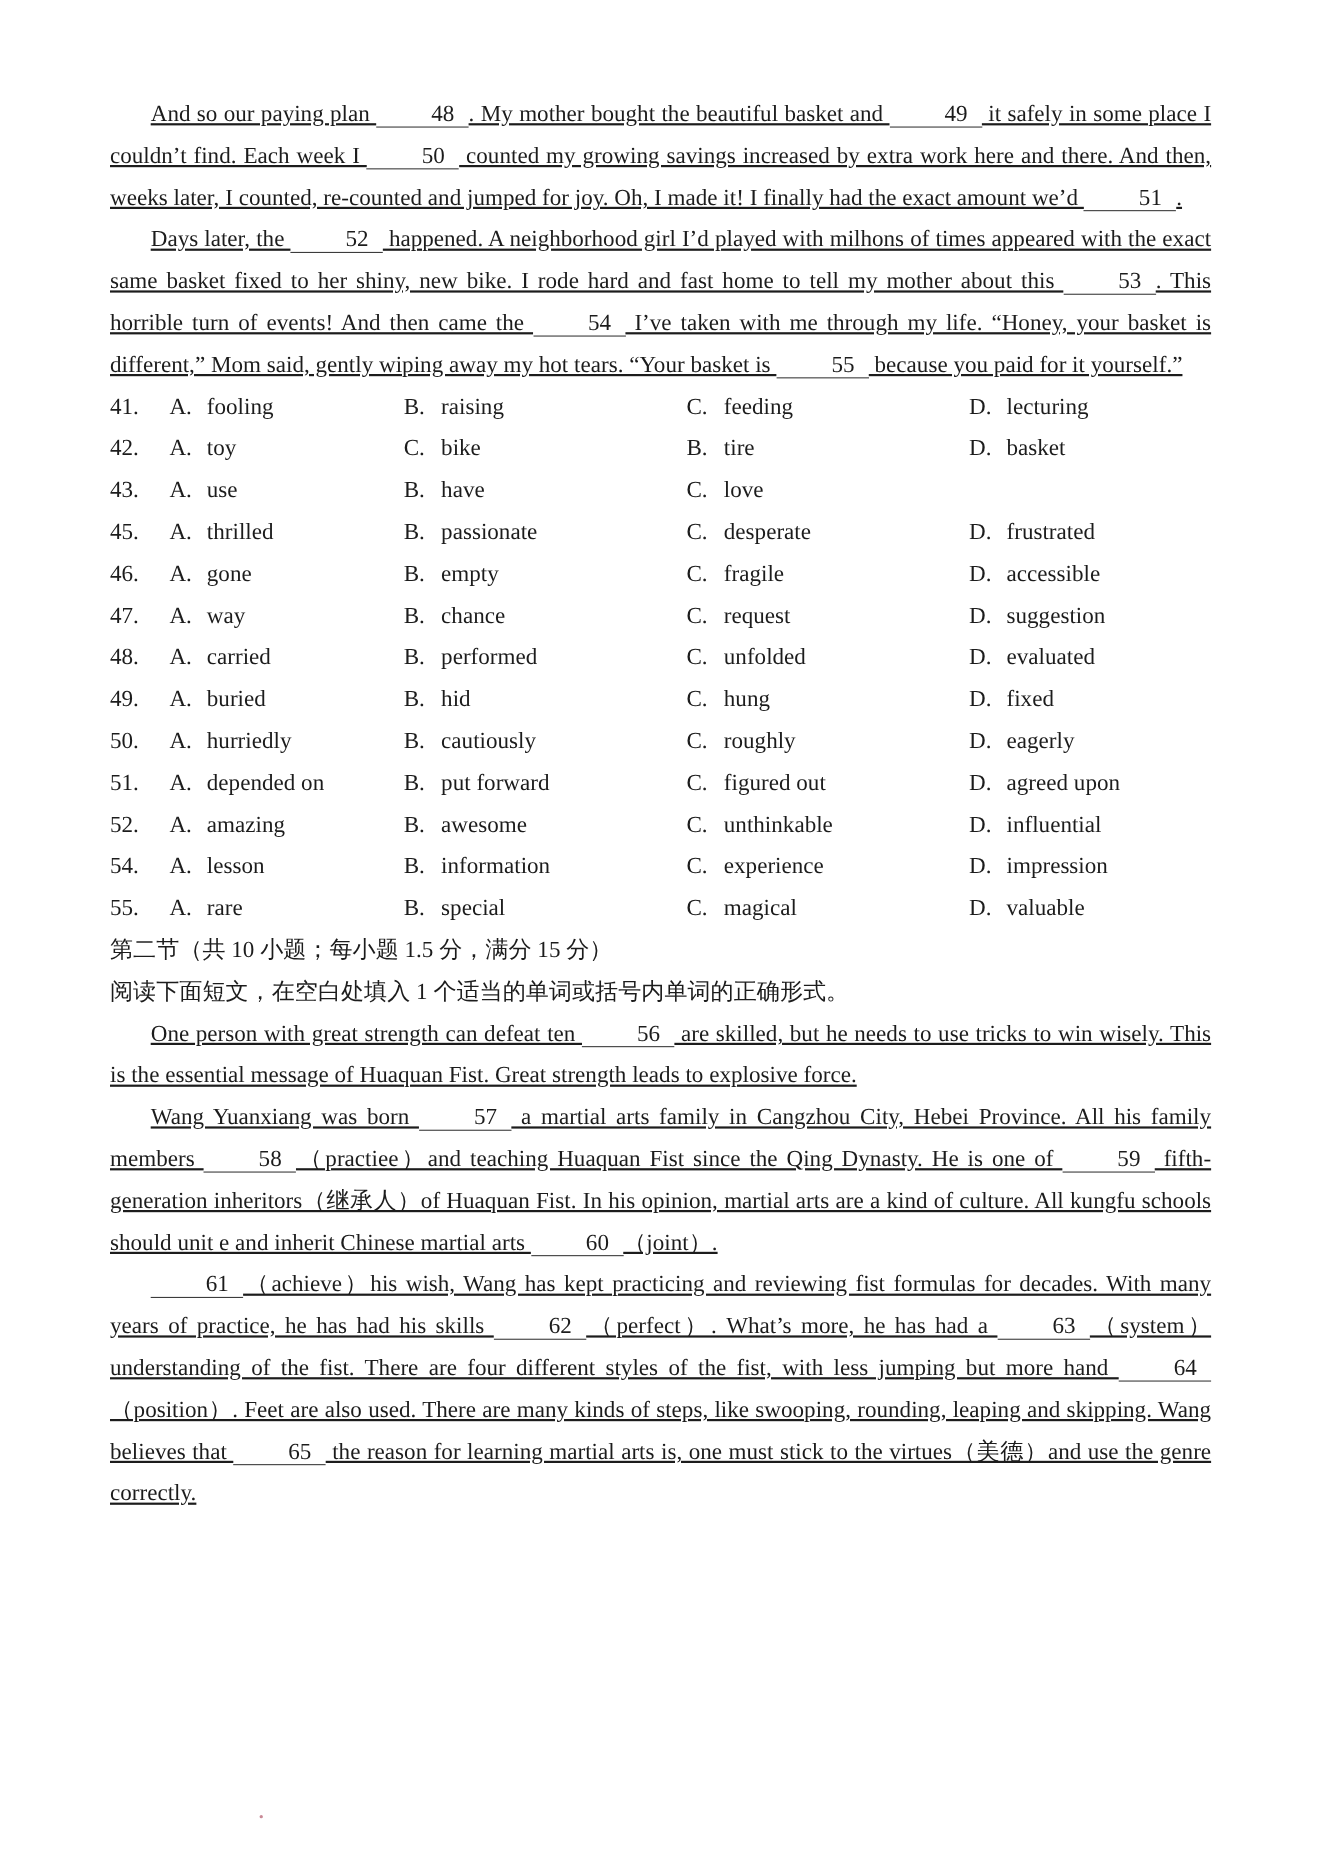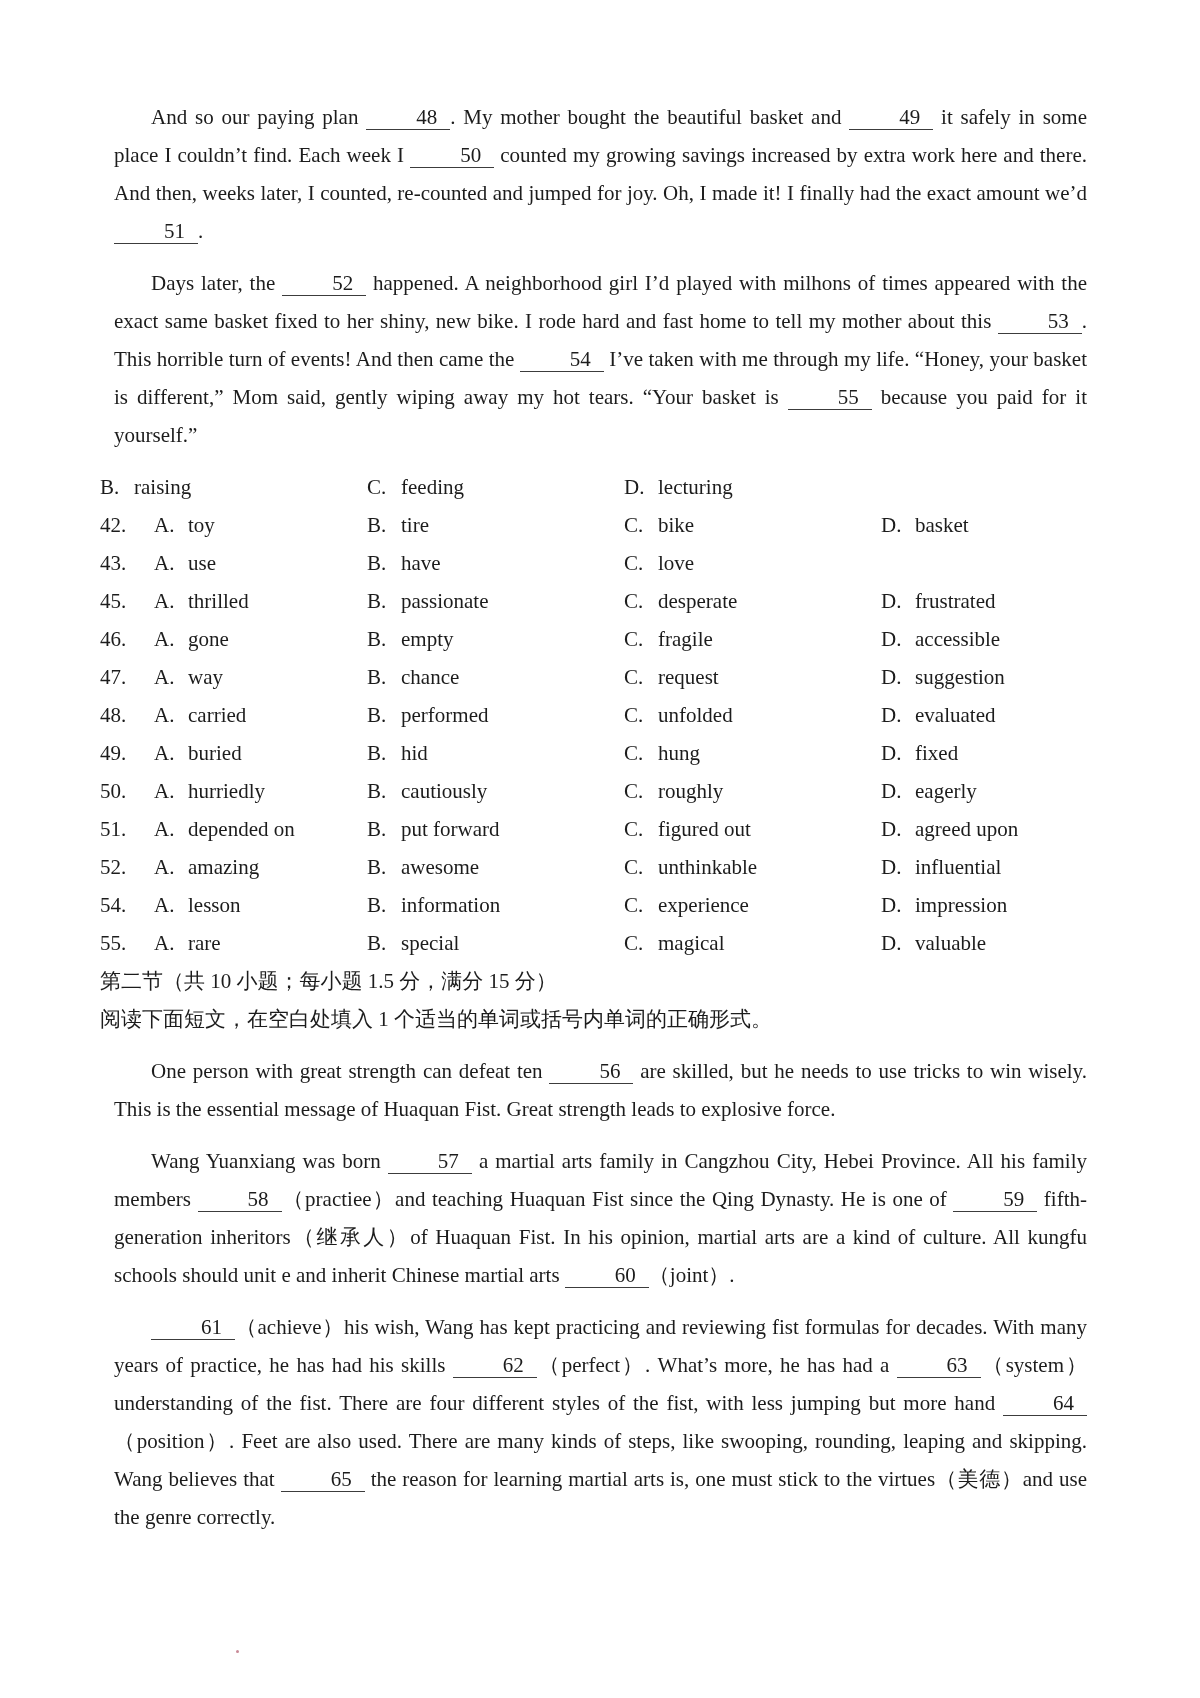--- a/index.html
+++ b/index.html
@@ -7,24 +7,25 @@
   body {
     width: 1200px; height: 1698px;
     background: #ffffff;
     font-family: "Liberation Serif", "DejaVu Serif", serif;
     font-size: 21px;
     color: #1c1c1c;
   }
   .page { position: relative; width: 1200px; height: 1698px; overflow: hidden; background: #ffffff; }
   .content { position: absolute; left: 100px; top: 84px; width: 1001px; }
   p.passage {
-    margin: 14px;
+    margin: 0;
     text-align: justify;
     text-indent: 37px;
     line-height: 38px;
+    text-decoration: underline;
   }
   .blank {
     display: inline-block;
     min-width: 84px;
     text-align: center;
     border-bottom: 1.4px solid #3c3c3c;
     line-height: 23px;
   }
   .mcq-row {
     display: grid;
@@ -45,28 +46,29 @@
 <body>
 
 <div class="page">
   <div class="content">
     <div id="cloze-paragraphs">
         <p class="passage">And so our paying plan <span class="blank">48</span>. My mother bought the beautiful basket and <span class="blank">49</span> it safely in some place I couldn’t find. Each week I <span class="blank">50</span> counted my growing savings increased by extra work here and there. And then, weeks later, I counted, re-counted and jumped for joy. Oh, I made it! I finally had the exact amount we’d <span class="blank">51</span>.</p>
         <p class="passage">Days later, the <span class="blank">52</span> happened. A neighborhood girl I’d played with milhons of times appeared with the exact same basket fixed to her shiny, new bike. I rode hard and fast home to tell my mother about this <span class="blank">53</span>. This horrible turn of events! And then came the <span class="blank">54</span> I’ve taken with me through my life. “Honey, your basket is different,” Mom said, gently wiping away my hot tears. “Your basket is <span class="blank">55</span> because you paid for it yourself.”</p>
       </div>
     <div id="mcq-block">
         <div class="mcq-row">
+          <div class="mcq-cell"><span class="qnum">41.</span><span class="optlab">A.</span><span>fooling</span></div>
           <div class="mcq-cell"><span class="optlab">B.</span><span>raising</span></div>
           <div class="mcq-cell"><span class="optlab">C.</span><span>feeding</span></div>
           <div class="mcq-cell"><span class="optlab">D.</span><span>lecturing</span></div>
         </div>
         <div class="mcq-row">
           <div class="mcq-cell"><span class="qnum">42.</span><span class="optlab">A.</span><span>toy</span></div>
+          <div class="mcq-cell"><span class="optlab">C.</span><span>bike</span></div>
           <div class="mcq-cell"><span class="optlab">B.</span><span>tire</span></div>
-          <div class="mcq-cell"><span class="optlab">C.</span><span>bike</span></div>
           <div class="mcq-cell"><span class="optlab">D.</span><span>basket</span></div>
         </div>
         <div class="mcq-row">
           <div class="mcq-cell"><span class="qnum">43.</span><span class="optlab">A.</span><span>use</span></div>
           <div class="mcq-cell"><span class="optlab">B.</span><span>have</span></div>
           <div class="mcq-cell"><span class="optlab">C.</span><span>love</span></div>
         </div>
         <div class="mcq-row">
           <div class="mcq-cell"><span class="qnum">45.</span><span class="optlab">A.</span><span>thrilled</span></div>
           <div class="mcq-cell"><span class="optlab">B.</span><span>passionate</span></div>

